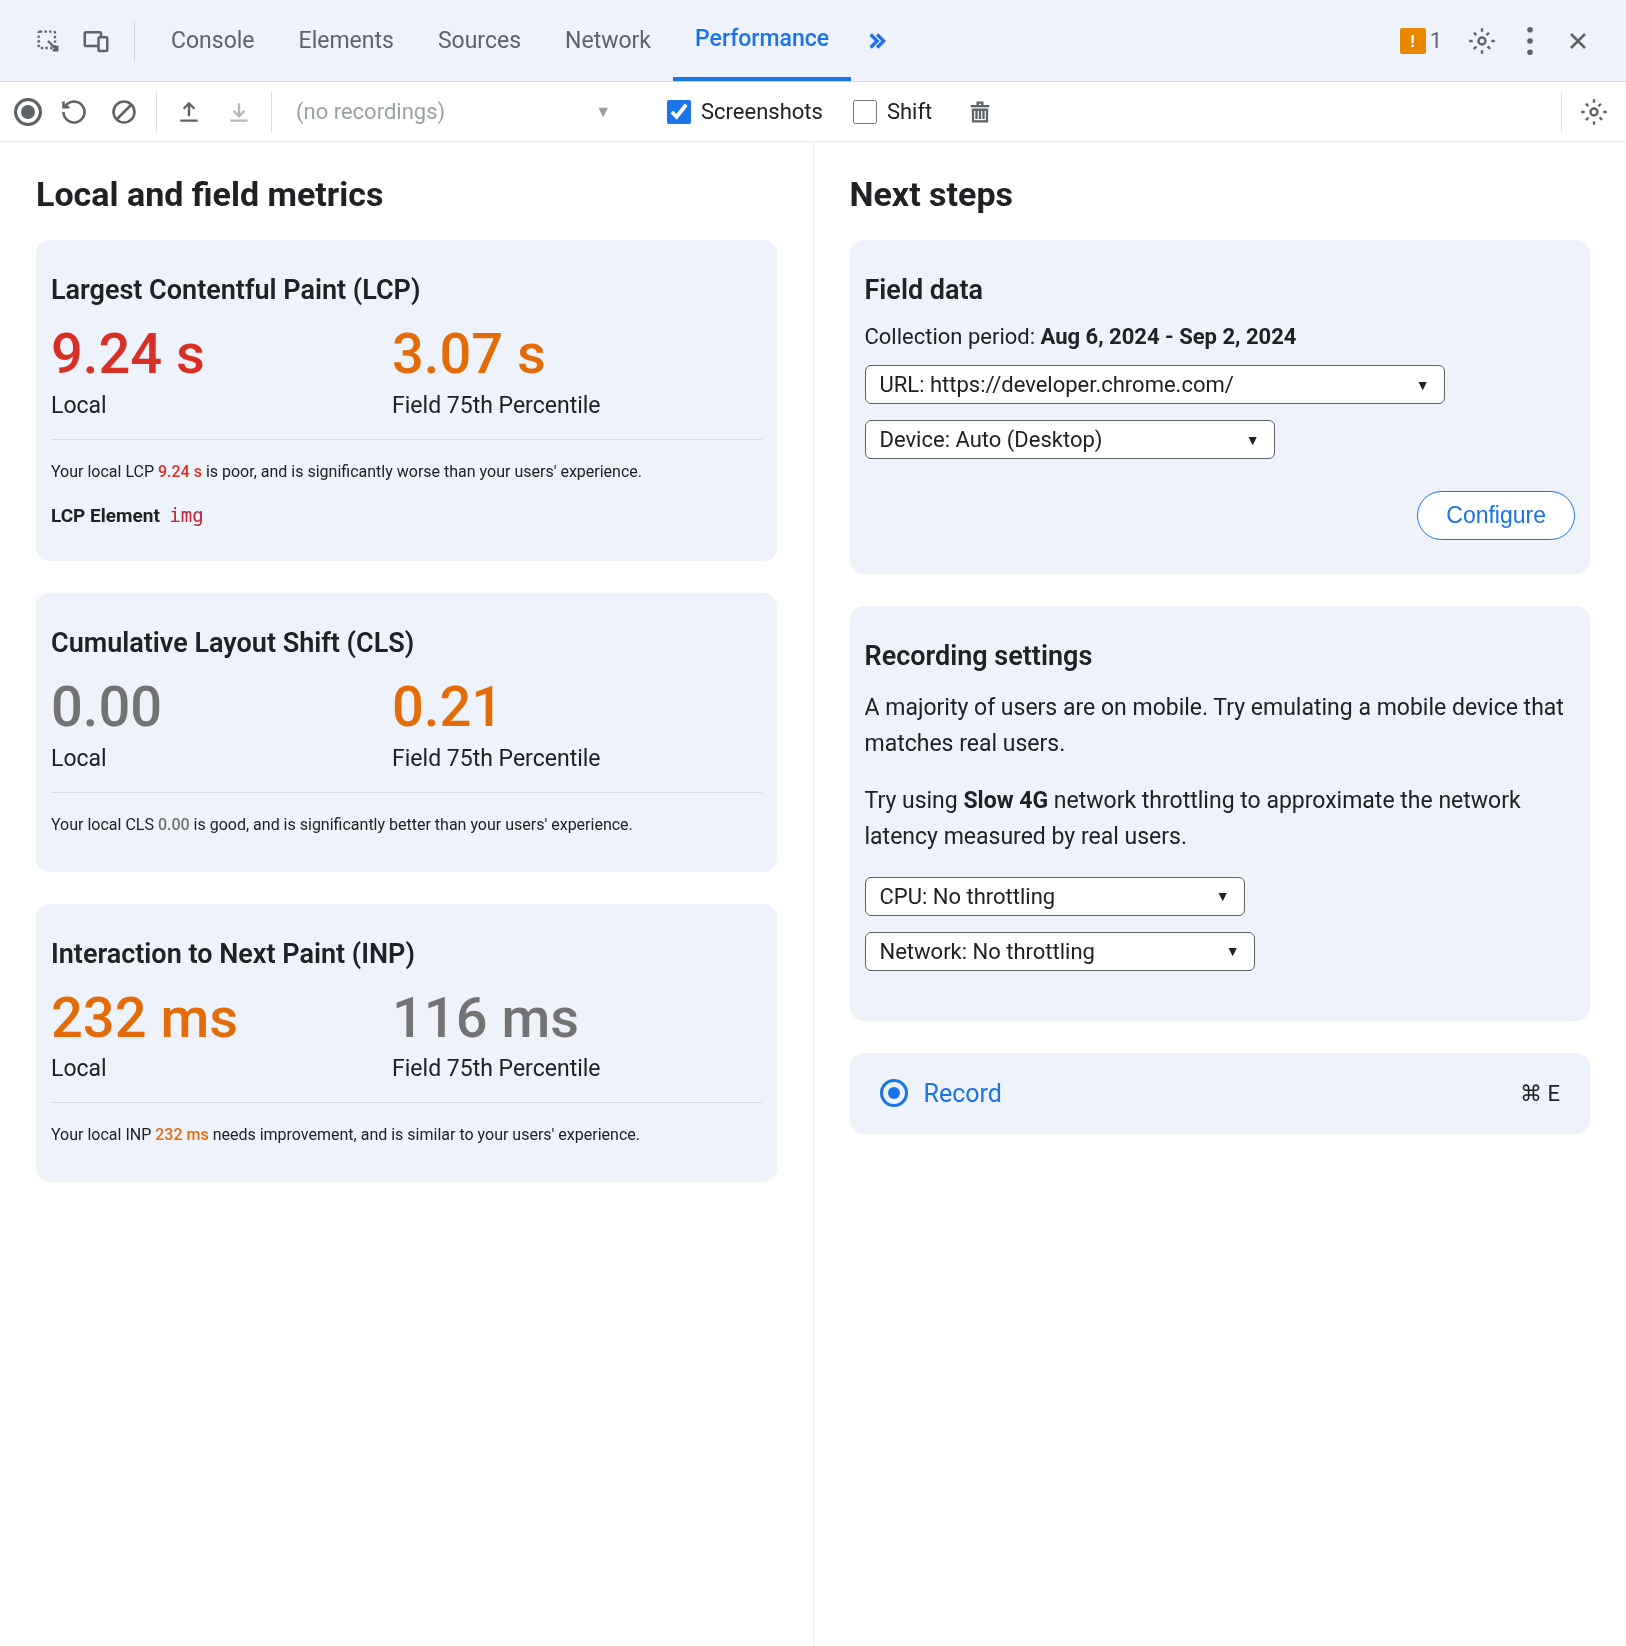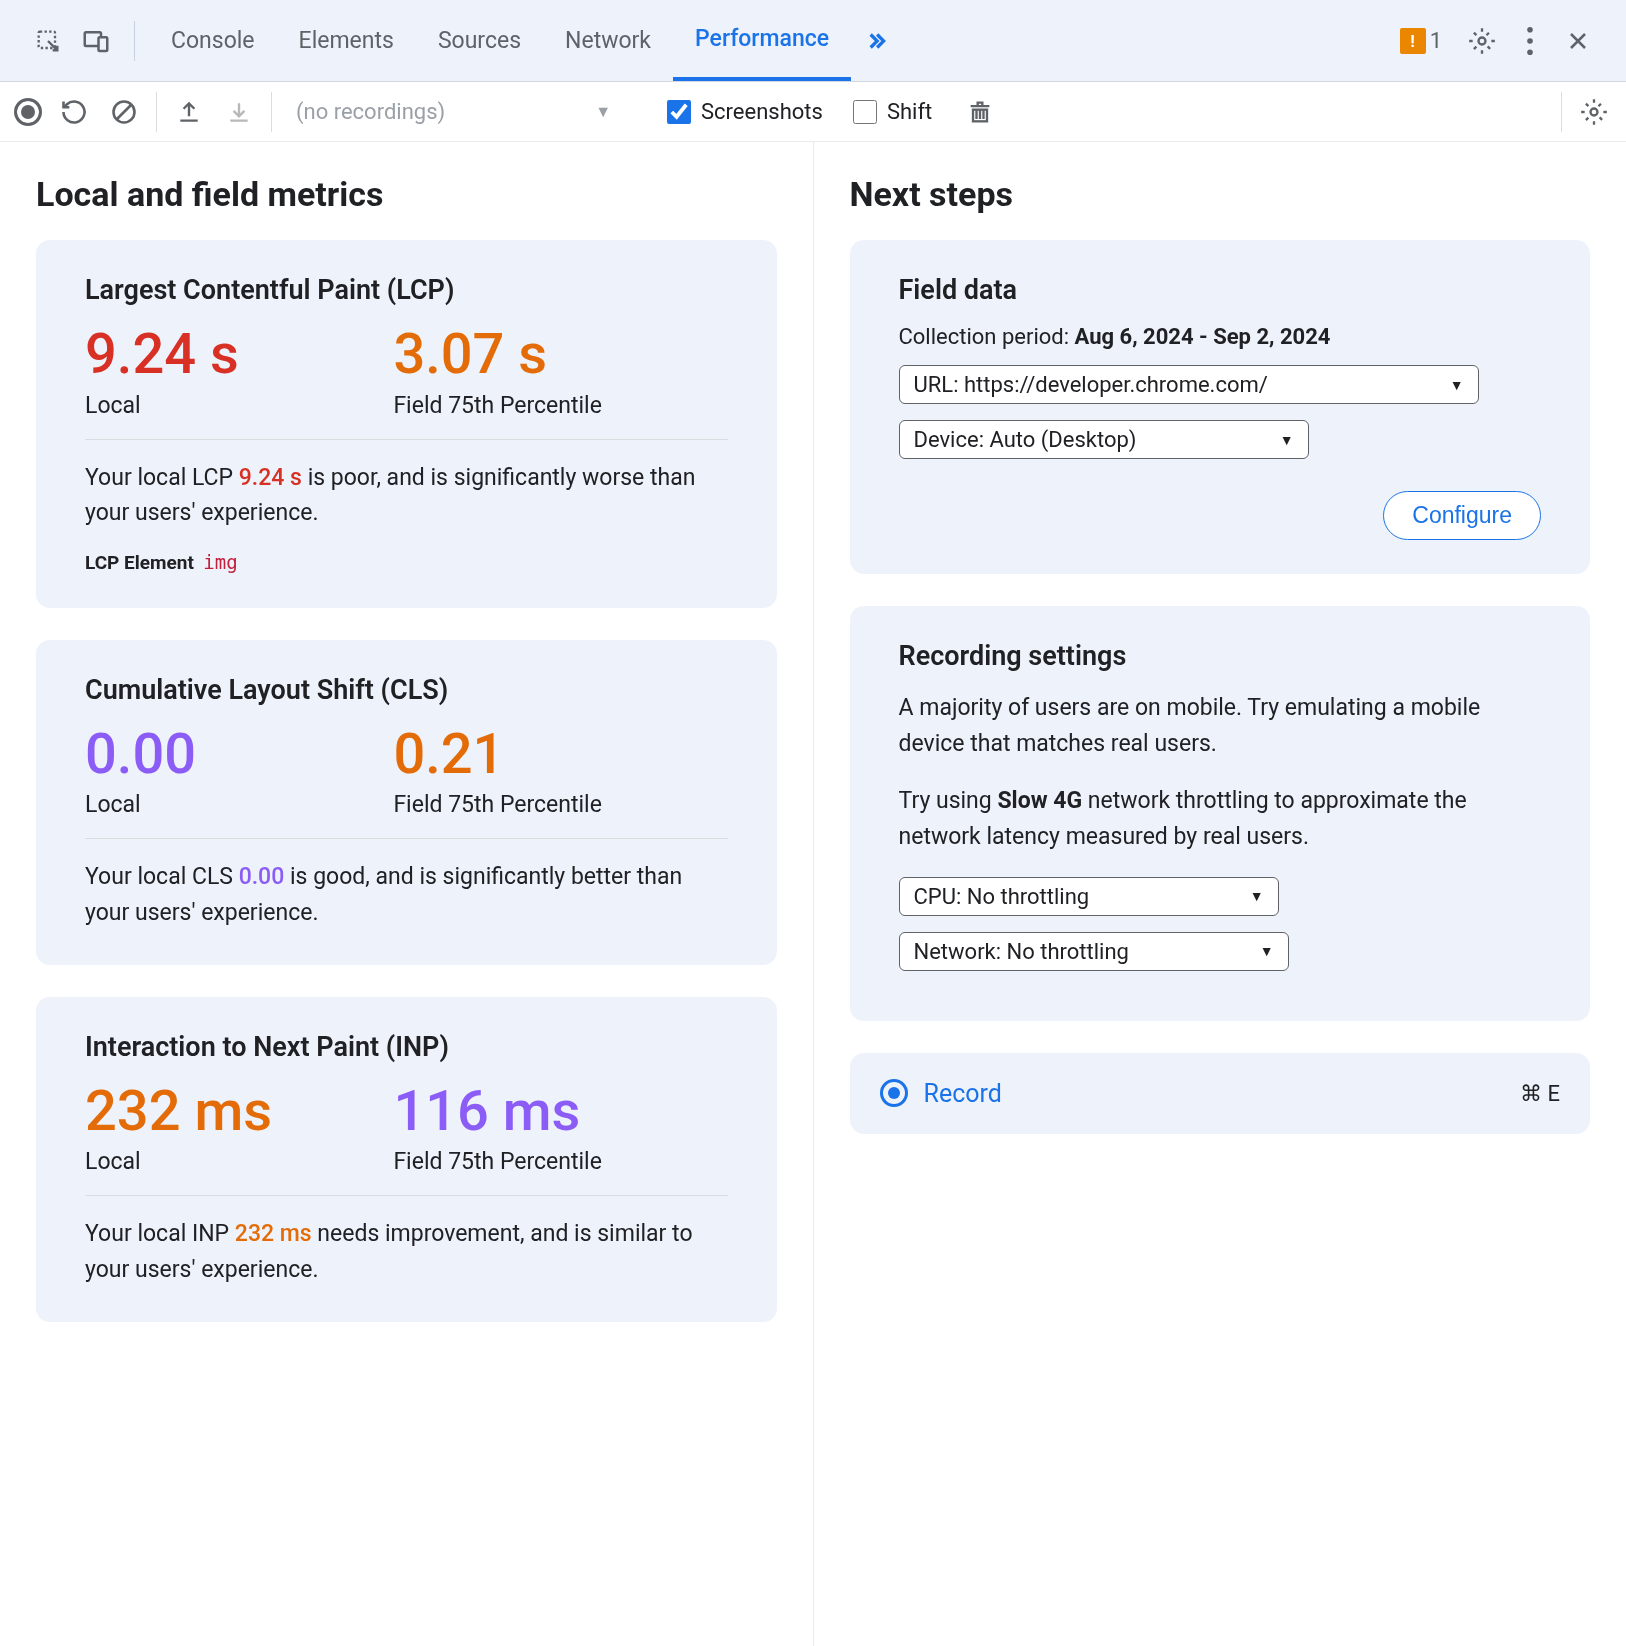--- a/index.html
+++ b/index.html
@@ -105,21 +105,21 @@
 }
 .col-left { border-right: 1px solid #e8eaed; }
 .section-title {
   font-size: 34px;
   font-weight: 700;
   margin-bottom: 26px;
 }
 .card {
   background: #eef2fa;
   border-radius: 14px;
-  padding: 34px 49px;
+  padding: 34px 15px;
   margin-bottom: 32px;
 }
 .card-title {
   font-size: 27px;
   font-weight: 600;
   margin-bottom: 18px;
 }
 .metric-row {
   display: flex;
   gap: 0;
@@ -135,29 +135,29 @@
   font-size: 56px;
   font-weight: 500;
   line-height: 1.1;
 }
 .metric-label {
   font-size: 23px;
   color: #202124;
 }
 .c-red { color: #d93025; }
 .c-orange { color: #e36c09; }
-.c-green { color: #8b5cf6; }
+.c-green { color: #737373; }
 
 .divline {
   height: 1px;
   background: #dadce0;
   margin: 20px 0;
 }
 .desc {
-  font-size: 23px;
+  font-size: 16px;
   line-height: 1.55;
   color: #202124;
 }
 .desc .c-red, .desc .c-orange, .desc .c-green { font-weight: 500; }
 .lcp-el {
   margin-top: 20px;
   font-size: 19px;
 }
 .lcp-el .tag {
   color: #c41e3a;

